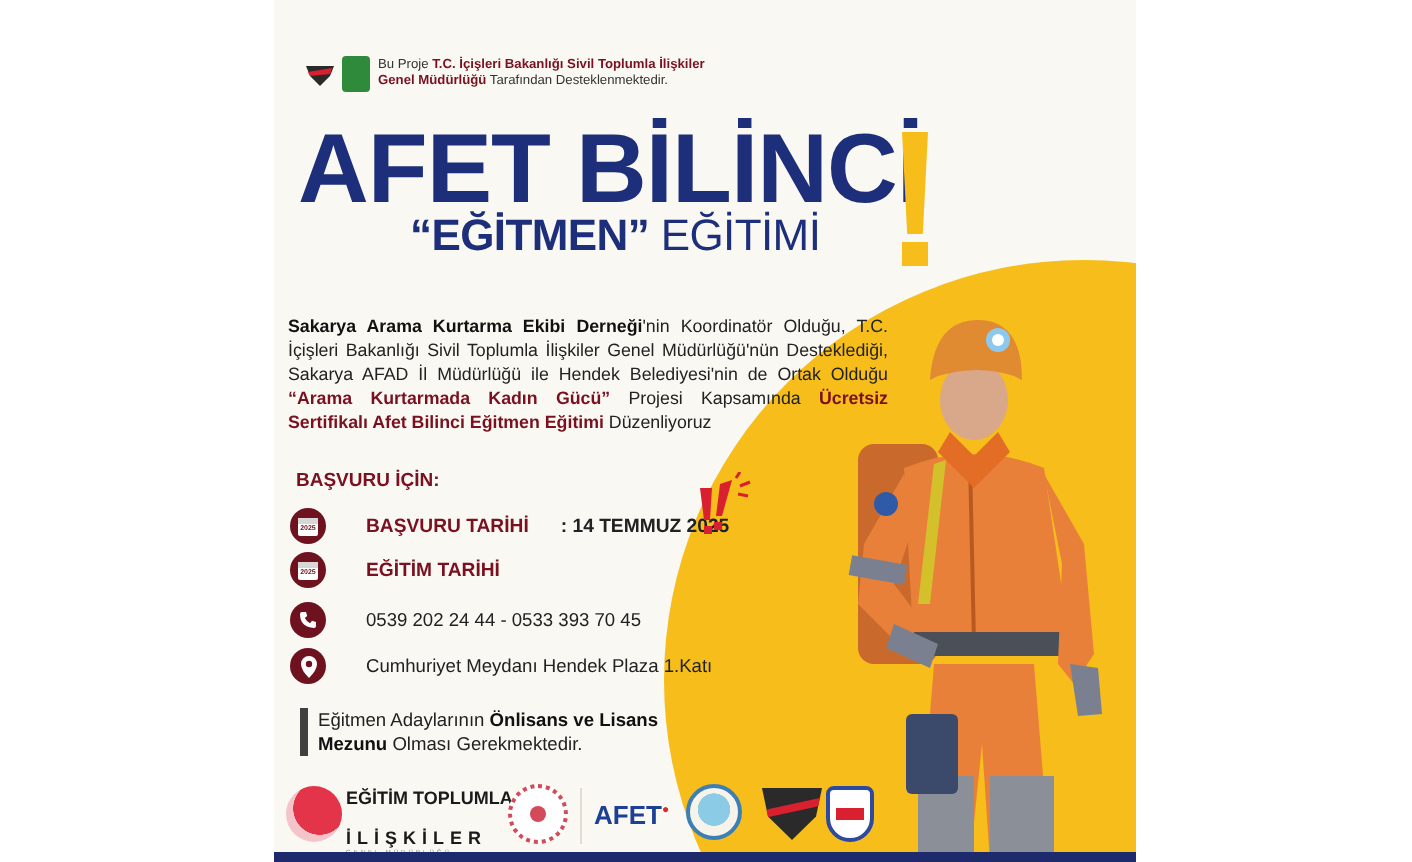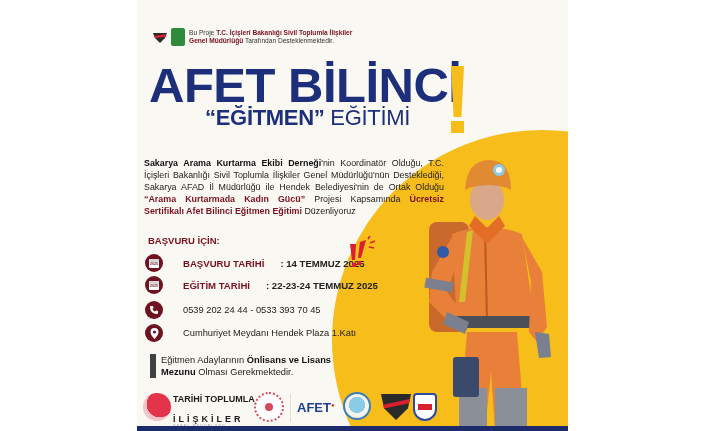--- a/index.html
+++ b/index.html
@@ -62,21 +62,21 @@
     display: flex; align-items: center; justify-content: center; color: #fff; font-size: 9px;
   }
   .cal { width: 10px; height: 9px; background: #fff; border-radius: 1px; font-size: 3.5px; color: #6e1220; text-align: center; line-height: 11px; font-weight: bold; position: relative; }
   .cal::before { content: ""; position: absolute; left: 0; top: 0; width: 10px; height: 3px; background: #d7d7d7; }
   .info-label { font-size: 9.6px; font-weight: bold; color: #7a1020; }
   .info-value { font-size: 9.6px; font-weight: bold; color: #222; }
   .info-plain { font-size: 9.3px; color: #222; }
   .red-excl { position: absolute; left: 211px; top: 236px; width: 30px; height: 36px; }
 
   .note {
-    position: absolute; left: 13px; top: 354px; padding-left: 5px; border-left: 6px solid #404040;
+    position: absolute; left: 13px; top: 354px; padding-left: 5px; border-left: 4px solid #404040;
     font-size: 9.3px; line-height: 12px; color: #222;
   }
   .note b { font-weight: bold; color: #111; }
 
   
   .logos { position: absolute; left: 0; top: 388px; width: 300px; height: 36px; }
   .logo { position: absolute; }
   .stk-circle { left: 6px; top: 5px; width: 28px; height: 28px; border-radius: 50%; background: radial-gradient(circle at 60% 40%, #e3344a 0 55%, #f4c4ca 56% 100%); }
   .stk-text { left: 36px; top: 7px; color: #1a1a1a; font-weight: 900; line-height: 9px; font-size: 9px; }
   .stk-text .l2 { letter-spacing: 3px; margin-top: 11px; }
@@ -130,21 +130,20 @@
       </div>
     <span class="info-label">BAŞVURU TARİHİ</span>
       <span class="info-value" style="margin-left:-4px"> : 14 TEMMUZ 2025</span>
   </div>
 
   <div class="info-row" style="top:276px">
     <div class="info-icon">
         <div class="cal">2025</div>
       </div>
     <span class="info-label">EĞİTİM TARİHİ</span>
-      <span class="info-value" style="margin-left:-4px"> : 22-23-24 TEMMUZ 2025</span>
   </div>
 
   <div class="info-row" style="top:301px">
     <div class="info-icon">
       <svg width="10" height="10" viewBox="0 0 10 10">
           <path d="M2 1 L4 1 L4.6 3 L3.4 4 Q4.5 6 6 6.6 L7 5.4 L9 6 L9 8 Q9 9 8 9 Q1 8.5 1 2 Q1 1 2 1 Z" fill="#fff"></path>
         </svg>
     </div>
     <span class="info-plain">0539 202 24 44 - 0533 393 70 45</span>
   </div>
@@ -170,21 +169,21 @@
   </svg>
 
   <div class="note">
     <div><span>Eğitmen Adaylarının </span><b>Önlisans ve Lisans</b></div>
     <div><b>Mezunu</b><span> Olması Gerekmektedir.</span></div>
   </div>
 
   <div class="logos">
     <div class="logo stk-circle"></div>
     <div class="logo stk-text">
-      <div>TARİHİ TOPLUMLA</div>
+      <div>EĞİTİM TOPLUMLA</div>
       <div class="l2">İLİŞKİLER</div>
       <div class="l3">GENEL MÜDÜRLÜĞÜ</div>
     </div>
     <div class="logo seal"></div>
     <div class="logo divider"></div>
     <div class="logo afad"><span>AFET</span><sup>●</sup></div>
     <div class="logo globe"></div>
     <div class="logo sake"></div>
     <div class="logo afadk"></div>
   </div>

